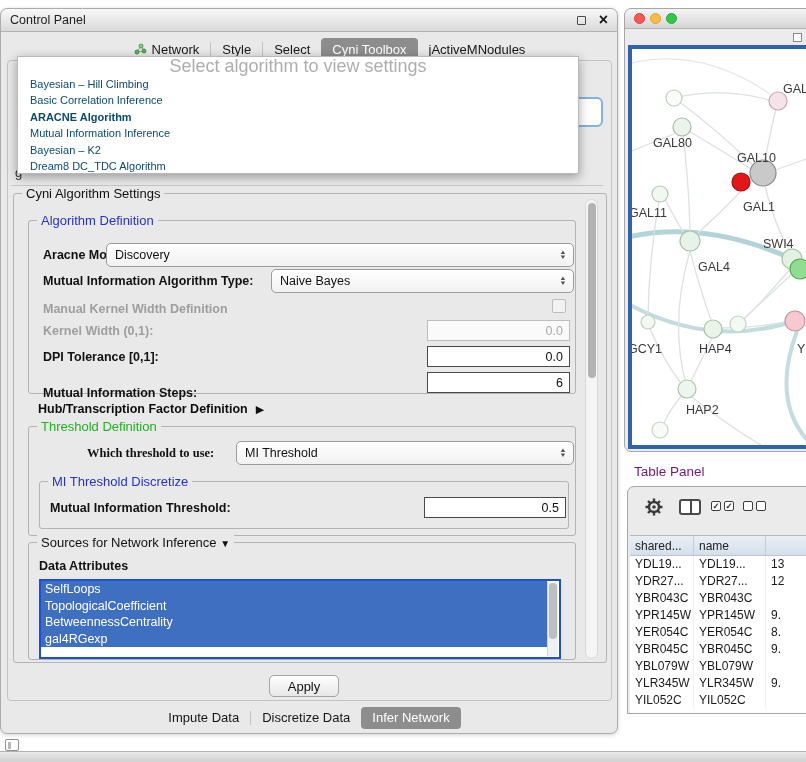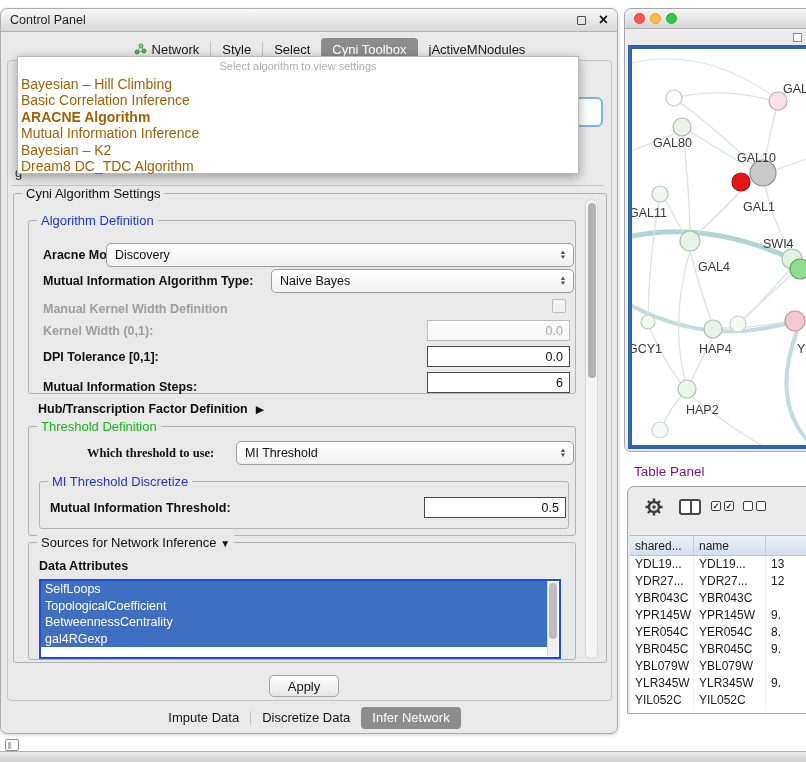--- a/index.html
+++ b/index.html
@@ -29,22 +29,22 @@
 
   
   .frag-combo { left:558px; top:88px; width:44px; height:30px; background:#fff;
                 border:2px solid #7fb2e6; border-radius:6px; z-index:2; }
   .frag-line { left:10px; top:176px; width:592px; height:1px; background:#c6c6c6; z-index:2; }
   .frag-text { left:14px; top:156px; font-size:13px; color:#333; z-index:2; }
 
   
   .dropdown { left:16px; top:47px; width:562px; height:118px; background:#fff;
               border:1px solid #b9b9b9; box-shadow:0 3px 10px rgba(0,0,0,.35); z-index:30; }
-  .dd-header { text-align:center; color:#aeaeae; font-size:11px; height:19px; line-height:19px; }
-  .dd-item { font-size:14px; height:16.4px; line-height:16.4px; padding-left:3px; color:#a16207; }
+  .dd-header { text-align:center; color:#aeaeae; font-size:18px; height:19px; line-height:19px; }
+  .dd-item { font-size:11px; height:16.4px; line-height:16.4px; padding-left:12px; color:#0c4a6e; }
   .dd-selected { font-weight:bold; }
 
   
   .group { position:absolute; border:1px solid #b3b3b3; border-radius:3px; }
   .gtitle { position:absolute; top:-8px; left:8px; background:#e9e9e9; padding:0 4px;
             font-size:13px; white-space:nowrap; }
   .gt-blue { color:#2233d1; }
   .gt-green { color:#1db41d; }
   .flabel { position:absolute; font-size:12.5px; font-weight:bold; color:#111; white-space:nowrap; }
   .flabel.dim { color:#9e9e9e; }
@@ -211,21 +211,21 @@
       <span class="flabel dim" style="left:14px; top:103px;">Kernel Width (0,1):</span>
       <div class="tfield dim" style="left:398px; top:99px; width:143px; height:21px;">
         <span>0.0</span>
       </div>
 
       <span class="flabel" style="left:14px; top:129px;">DPI Tolerance [0,1]:</span>
       <div class="tfield" style="left:398px; top:125px; width:143px; height:21px;">
         <span>0.0</span>
       </div>
 
-      <span class="flabel" style="left:14px; top:159px;text-align:center;">Mutual Information Steps:</span>
+      <span class="flabel" style="left:14px; top:165px;text-align:center;">Mutual Information Steps:</span>
       <div class="tfield" style="left:398px; top:151px; width:143px; height:21px;">
         <span>6</span>
       </div>
     </div>
 
     <div class="expander" style="left:24px; top:206px; height:18px;">
       <span>Hub/Transcription Factor Definition</span>
       <span class="tri">▶</span>
     </div>
 

